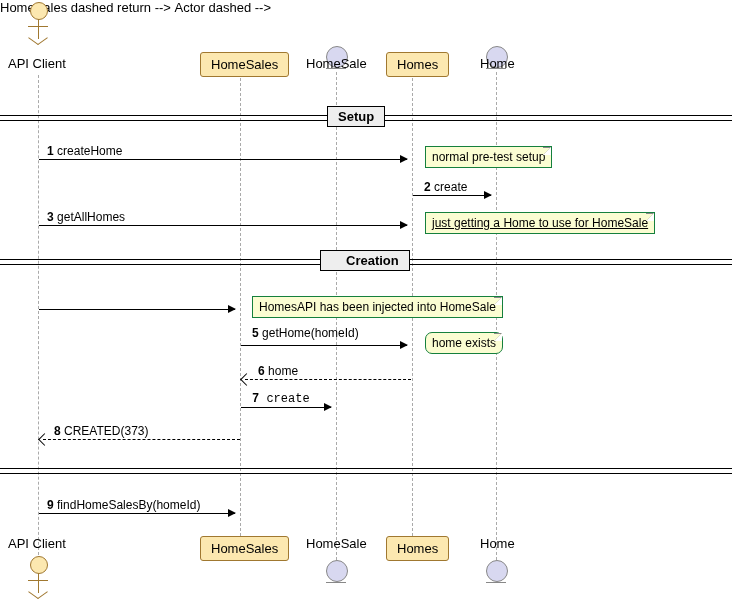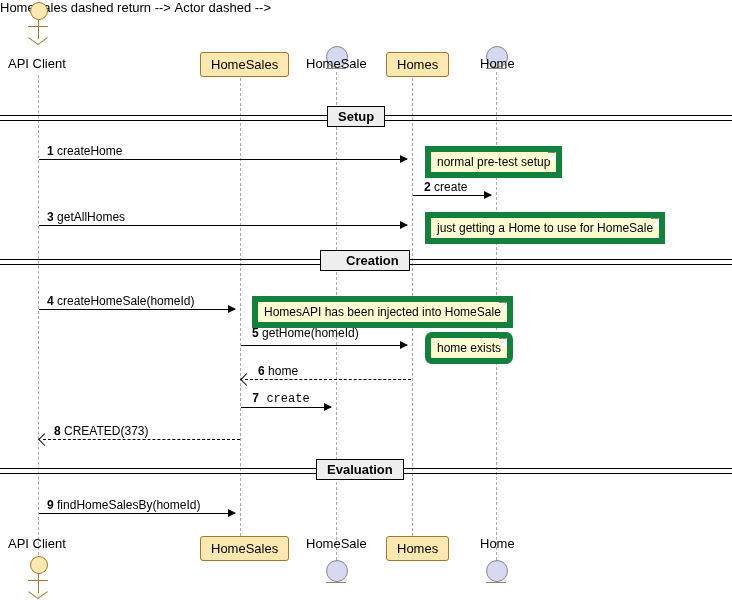--- a/index.html
+++ b/index.html
@@ -128,21 +128,21 @@
     font-size: 12px;
     white-space: nowrap;
     text-align: right;
   }
   .msg-label .num {
     font-weight: bold;
   }
   .note {
     position: absolute;
     background: #fbfdd2;
-    border: 6px solid #15803d;
+    border: 1px solid #15803d;
     padding: 3px 6px;
     font-size: 12px;
     white-space: nowrap;
   }
   .note::after {
     content: "";
     position: absolute;
     top: 0;
     right: 0;
     width: 0;
@@ -207,28 +207,27 @@
 
   
   <div class="msg-label" style="left:424px;top:180px;"><span class="num">2</span> <span>create</span></div>
   <div class="msg-line" style="left:413px;top:195px;width:78px;"></div>
   <div class="arrow-right" style="left:491px;top:195px;"></div>
 
   
   <div class="msg-label" style="left:47px;top:210px;"><span class="num">3</span> <span>getAllHomes</span></div>
   <div class="msg-line" style="left:39px;top:225px;width:368px;"></div>
   <div class="arrow-right" style="left:407px;top:225px;"></div>
-  <div class="note" style="left:425px;top:212px;">just getting a Home to use for HomeSale</div>
+  <div class="note" style="left:425px;top:212px;text-decoration:underline;">just getting a Home to use for HomeSale</div>
 
   
   <div class="divider-line" style="top:259px;"></div>
   <div class="divider-box" style="left:320px;top:250px;padding-left:25px;">Creation</div>
 
   
-  <div class="msg-label" style="left:47px;top:294px;"><span class="num">4</span> <span>createHomeSale(homeId)</span></div>
   <div class="msg-line" style="left:39px;top:309px;width:196px;"></div>
   <div class="arrow-right" style="left:235px;top:309px;"></div>
   <div class="note" style="left:252px;top:296px;">HomesAPI has been injected into HomeSale</div>
 
   
   <div class="msg-label" style="left:252px;top:326px;"><span class="num">5</span> <span>getHome(homeId)</span></div>
   <div class="msg-line" style="left:241px;top:345px;width:166px;"></div>
   <div class="arrow-right" style="left:407px;top:345px;"></div>
   <div class="note" style="left:425px;top:332px;border-radius:7px;">home exists</div>
 
@@ -242,21 +241,20 @@
   <div class="msg-line" style="left:241px;top:407px;width:90px;"></div>
   <div class="arrow-right" style="left:331px;top:407px;"></div>
 
   Actor dashed --&gt;
   <div class="msg-label" style="left:54px;top:424px;"><span class="num">8</span> <span>CREATED(373)</span></div>
   <div class="msg-line-dash" style="left:43px;top:439px;width:197px;"></div>
   <div class="arrow-open-left" style="left:40px;top:435px;"></div>
 
   
   <div class="divider-line" style="top:468px;"></div>
-  <div class="divider-box" style="left:316px;top:459px;">Evaluation</div>
 
   
   <div class="msg-label" style="left:47px;top:498px;"><span class="num">9</span> <span>findHomeSalesBy(homeId)</span></div>
   <div class="msg-line" style="left:39px;top:513px;width:196px;"></div>
   <div class="arrow-right" style="left:235px;top:513px;"></div>
 
   
   <div class="label" style="left:8px;top:536px;">API Client</div>
   <div class="actor-head" style="left:30px;top:556px;"></div>
   <div class="actor-body" style="left:38px;top:573px;"></div>

